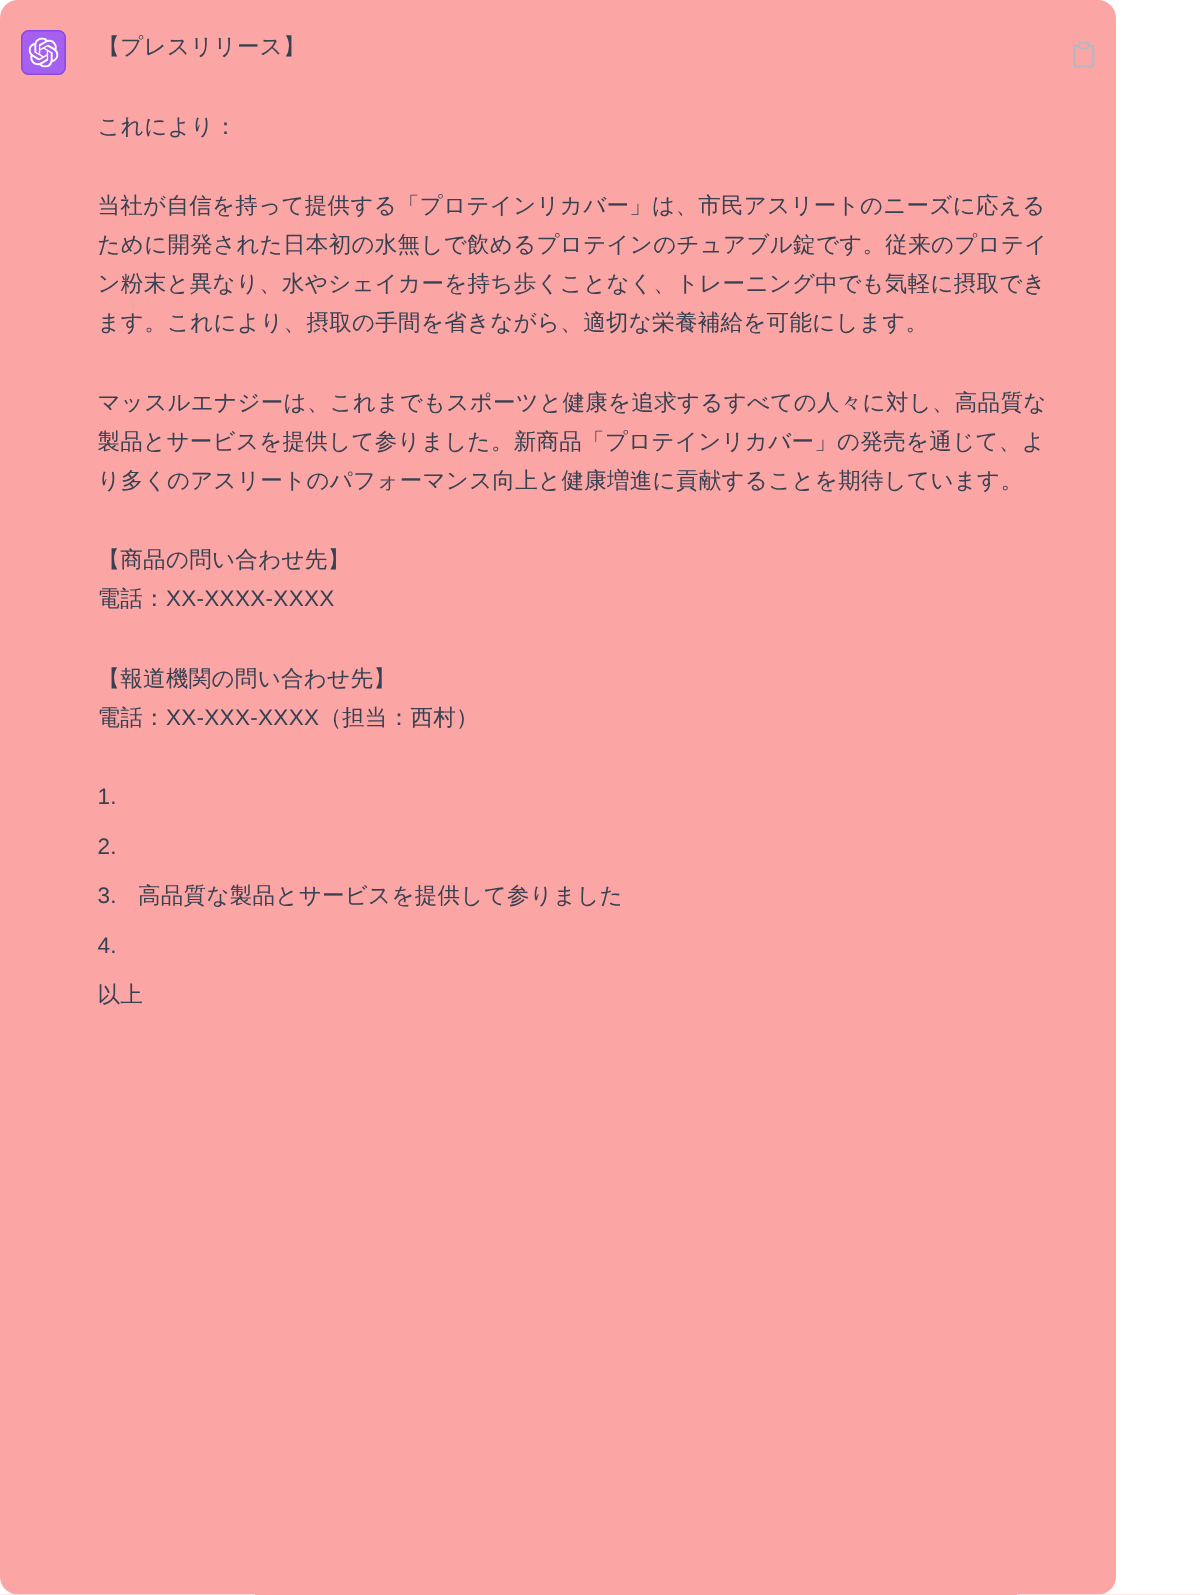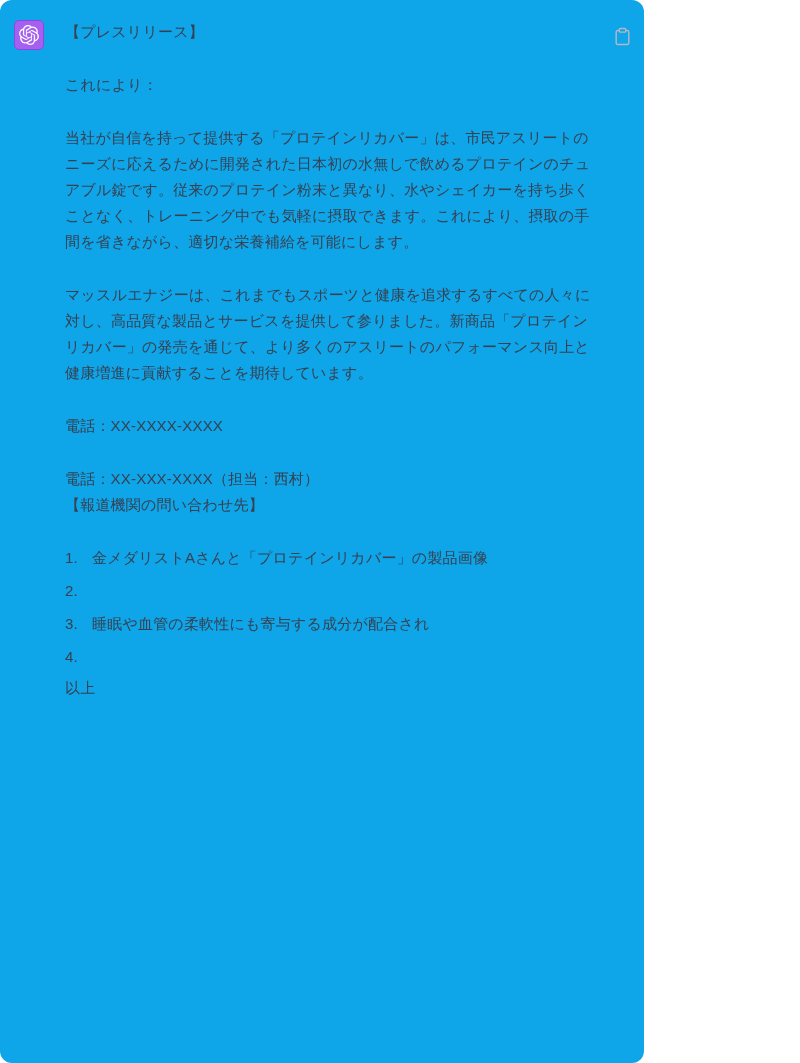--- a/index.html
+++ b/index.html
@@ -3,23 +3,23 @@
 <meta charset="utf-8">
 <style>
   * { margin: 0; padding: 0; box-sizing: border-box; }
   html, body { background: #ffffff; }
   body {
     width: 800px;
     font-family: "Liberation Sans", "DejaVu Sans", sans-serif;
   }
   .chat-surface {
     position: relative;
-    width: 644px;
+    width: 744px;
     height: 1063px;
-    background: #0ea5e9;
+    background: #fca5a5;
     border-radius: 12px;
     overflow: hidden;
   }
   .message {
     display: flex;
     align-items: flex-start;
     padding: 19px 45px 0 14px;
     gap: 21px;
   }
   .avatar {
@@ -49,21 +49,21 @@
     list-style: none;
     margin-bottom: 0;
   }
   ol.suggestions li {
     display: flex;
     margin-bottom: 7px;
   }
   ol.suggestions .num {
     flex: 0 0 27px;
   }
-  .closing { margin-bottom: 0; font-family: Liberation Mono, monospace; }
+  .closing { margin-bottom: 0; }
   .copy-btn {
     position: absolute;
     top: 25px;
     right: 9px;
     width: 22px;
     height: 22px;
     border: none;
     background: transparent;
     color: #b7b7c4;
     cursor: pointer;
@@ -96,40 +96,40 @@
 
       <div class="para">
       </div>
 
       <div class="para">当社が自信を持って提供する「プロテインリカバー」は、市民アスリートのニーズに応えるために開発された日本初の水無しで飲めるプロテインのチュアブル錠です。従来のプロテイン粉末と異なり、水やシェイカーを持ち歩くことなく、トレーニング中でも気軽に摂取できます。これにより、摂取の手間を省きながら、適切な栄養補給を可能にします。</div>
 
 
       <div class="para">マッスルエナジーは、これまでもスポーツと健康を追求するすべての人々に対し、高品質な製品とサービスを提供して参りました。新商品「プロテインリカバー」の発売を通じて、より多くのアスリートのパフォーマンス向上と健康増進に貢献することを期待しています。</div>
 
       <div class="para">
+        <div>【商品の問い合わせ先】</div>
         <div>電話：XX-XXXX-XXXX</div>
       </div>
 
       <div class="para">
+        <div>【報道機関の問い合わせ先】</div>
         <div>電話：XX-XXX-XXXX（担当：西村）</div>
-        <div>【報道機関の問い合わせ先】</div>
       </div>
 
 
       <ol class="suggestions">
         <li>
           <span class="num">1.</span>
-          <span>金メダリストAさんと「プロテインリカバー」の製品画像</span>
         </li>
         <li>
           <span class="num">2.</span>
         </li>
         <li>
           <span class="num">3.</span>
-          <span>睡眠や血管の柔軟性にも寄与する成分が配合され</span>
+          <span>高品質な製品とサービスを提供して参りました</span>
         </li>
         <li>
           <span class="num">4.</span>
         </li>
       </ol>
 
       <div class="para closing">以上</div>
 
     </div>
   </div>

